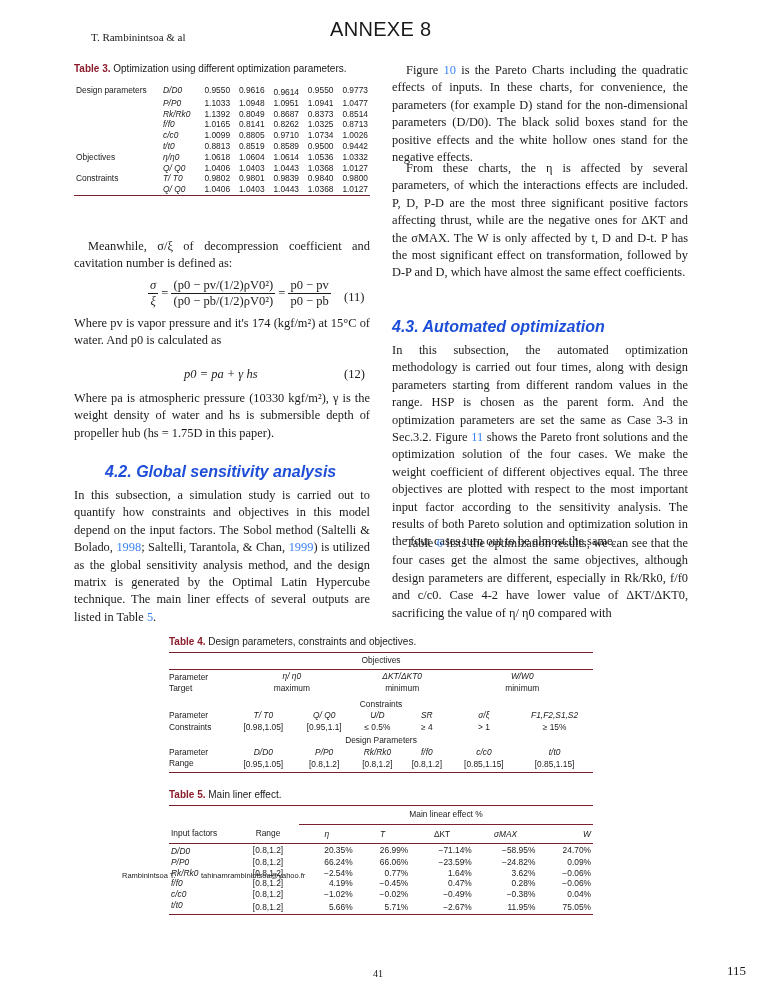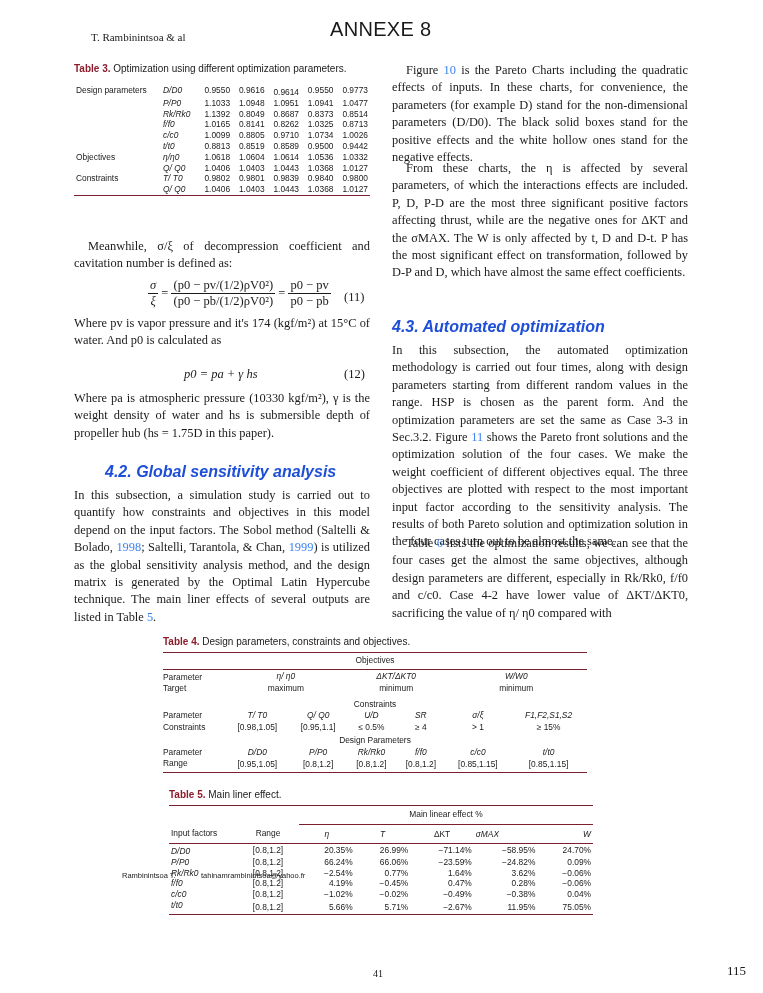--- a/index.html
+++ b/index.html
@@ -27,21 +27,21 @@
   .left-col { left: 74px; width: 296px; }
   .right-col { left: 392px; width: 296px; }
   .h-sec { font-size: 16px; font-weight: bold; font-style: italic; color: #1d4ed8; }
 
   .eq { font-size: 12.5px; }
   .frac { display: inline-block; vertical-align: middle; text-align: center; }
   .frac .n { display: block; border-bottom: 1px solid #1a1a1a; padding: 0 2px; }
   .frac .d { display: block; padding: 0 2px; }
 
   
-  .t4 { left: 163px; top: 636px; width: 424px; font-size: 8.4px; }
+  .t4 { left: 169px; top: 636px; width: 424px; font-size: 8.4px; }
   .t4 table td { padding: 0; line-height: 11.5px; white-space: nowrap; text-align: center; }
   .t4 table td.l { text-align: left; }
   
   .t5 { left: 169px; top: 789px; width: 424px; font-size: 8.4px; }
   .t5 table td { padding: 0 2px; line-height: 10.8px; white-space: nowrap; }
   .t5 .thin { border-bottom: 0.8px solid #7a1f2b; }
 
   .footer-left { left: 122px; top: 871px; font-size: 7.5px; }
   .footer-mail { left: 201px; top: 871px; font-size: 7.5px; }
   .page-mid { left: 373px; top: 968px; font-size: 10px; }
@@ -289,21 +289,21 @@
       <td style="padding-top:3px"></td>
           <td></td>
       <td colspan="5" class="thin" style="text-align:center;padding:3px 0 4px">Main linear effect %</td>
     </tr>
     <tr class="rule-bot">
       <td style="padding:4px 2px 4px">Input factors</td>
       <td style="text-align:center">Range</td>
       <td class="ital" style="text-align:center">η</td>
       <td class="ital" style="text-align:center">T</td>
       <td style="text-align:center">ΔKT</td>
-      <td class="ital" style="">σMAX</td>
+      <td class="ital" style="text-align:center">σMAX</td>
       <td class="ital num">W</td>
     </tr>
     <tr>
           <td class="ital" style="padding-top:2px">D/D0</td>
           <td style="text-align:center">[0.8,1.2]</td>
           <td class="num">20.35%</td>
           <td class="num">26.99%</td>
           <td class="num">−71.14%</td>
           <td class="num">−58.95%</td>
           <td class="num">24.70%</td>

